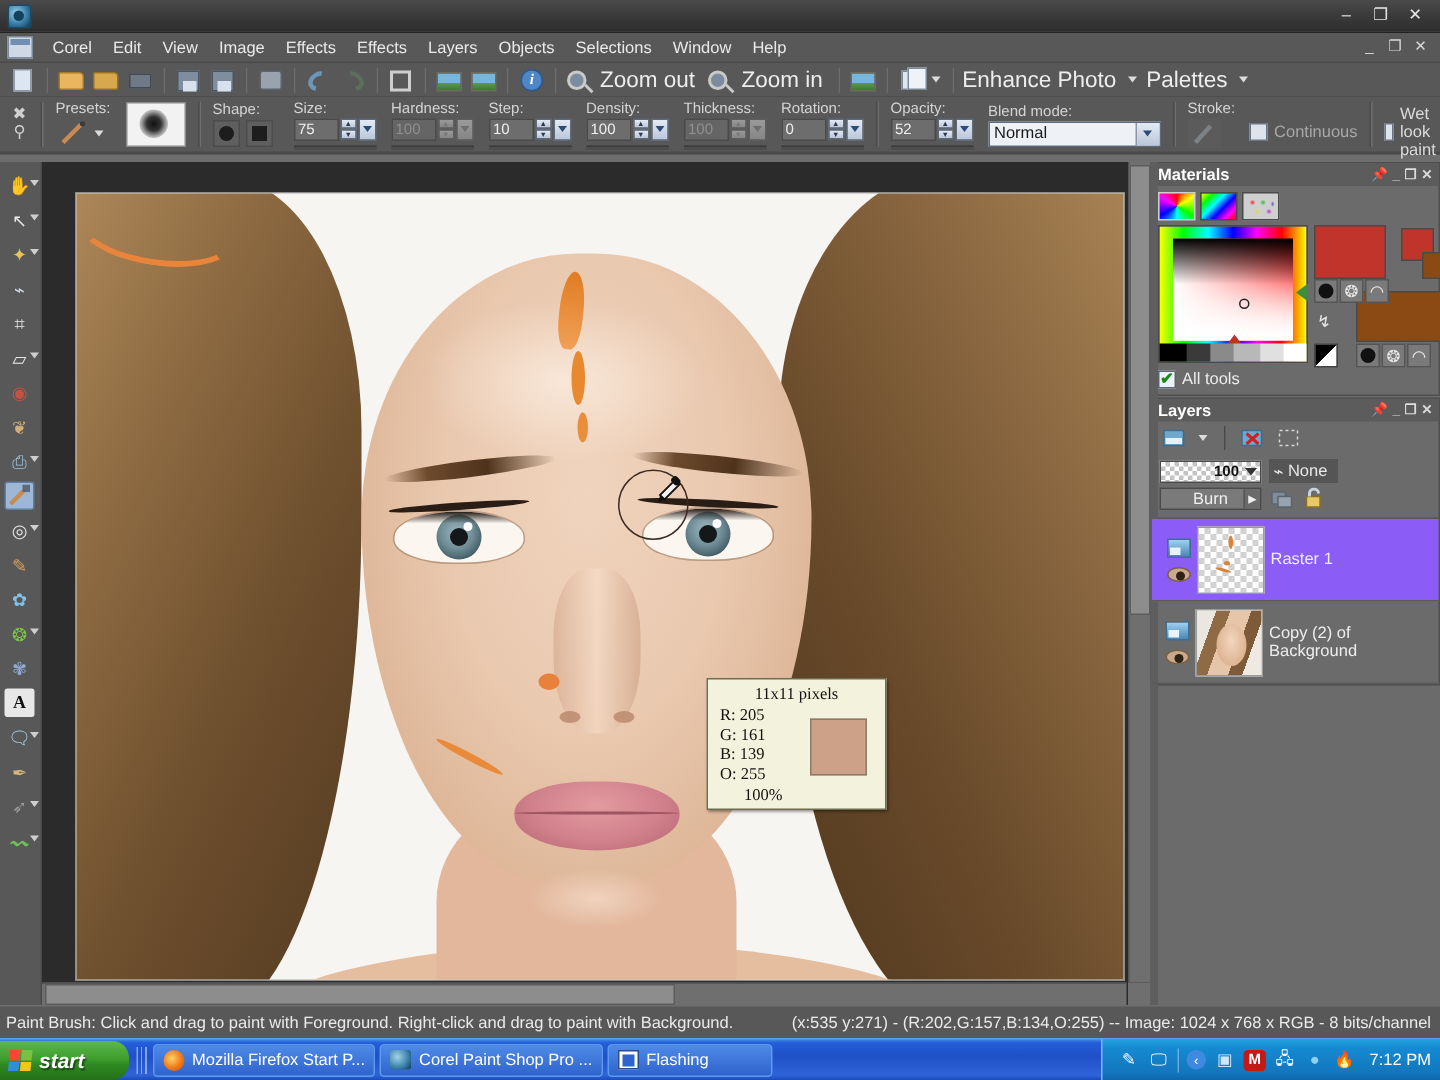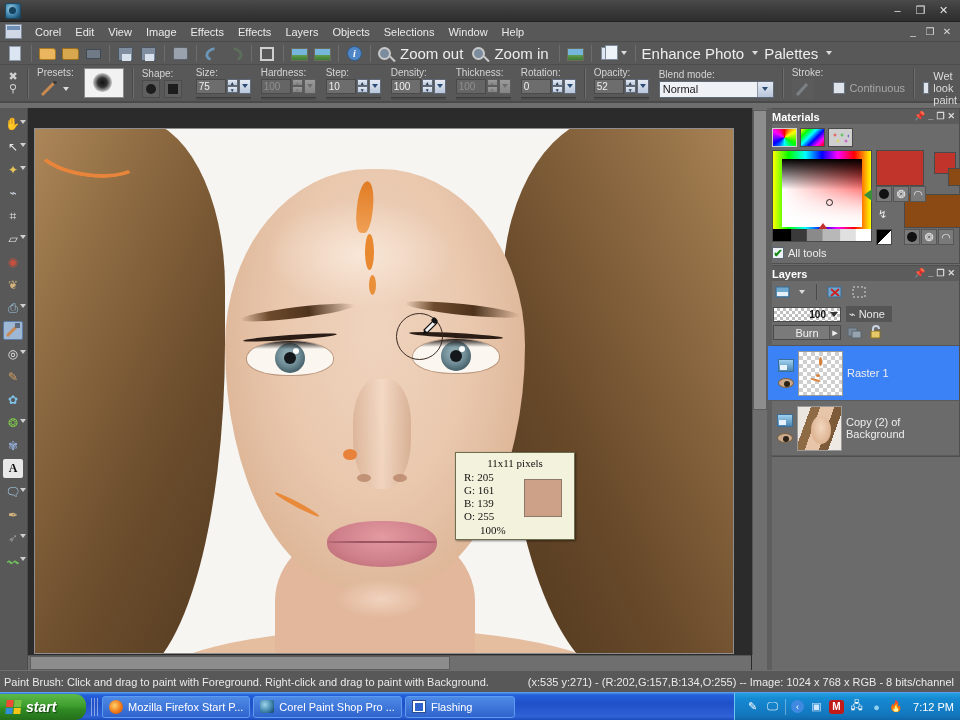--- a/index.html
+++ b/index.html
@@ -120,21 +120,21 @@
   .leftbar{position:absolute;left:0;top:108px;width:28px;bottom:50px;background:#585858;
            border-right:1px solid #4a4a4a;padding-top:4px;}
   .tool{height:23px;display:flex;align-items:center;padding-left:3px;position:relative;}
   .tool.sel .ticon{background:#9db7d4;border:1px solid #5d7ea8;}
   .ticon{width:20px;height:19px;position:relative;border-radius:2px;display:flex;align-items:center;justify-content:center;font-size:12px;}
   .tcaret{position:absolute;right:1px;top:8px;width:0;height:0;border-left:3px solid transparent;
           border-right:3px solid transparent;border-top:4px solid #cfcfcf;}
 
   
   .imgwin{position:absolute;left:28px;top:108px;right:193px;bottom:50px;background:#2b2b2b;}
-  .canvasframe{position:absolute;left:6px;top:20px;width:700px;height:526px;background:#fff;
+  .canvasframe{position:absolute;left:22px;top:20px;width:700px;height:526px;background:#fff;
     border:1px solid #8e8e8e;overflow:hidden;}
   .photo{position:absolute;inset:0;}
 
   
   .bg-white{position:absolute;inset:0;background:#f7f5f2;}
   .hairL{position:absolute;left:-10px;top:-10px;width:200px;height:560px;
     background:linear-gradient(115deg,#b08a5c 0%,#8d6a41 30%,#6e4f2e 60%,#52391f 100%);
     border-radius:0 45% 50% 10%/0 30% 60% 10%;}
   .hairR{position:absolute;right:-20px;top:-15px;width:250px;height:570px;
     background:linear-gradient(-115deg,#ad8758 0%,#8a6740 32%,#6a4b2b 62%,#4e361d 100%);
@@ -259,21 +259,21 @@
   .opacfield .tri{position:absolute;right:2px;top:4px;width:0;height:0;border-left:4px solid transparent;border-right:4px solid transparent;border-top:5px solid #333;}
   .nonebtn{display:flex;align-items:center;gap:3px;background:#555;padding:1px 7px 1px 3px;height:16px;}
   .blendrow{display:flex;align-items:center;gap:6px;}
   .blendbtn{width:68px;height:15px;background:#7a7a7a;border:1px solid #4a4a4a;display:flex;align-items:center;
     justify-content:center;font-size:11px;color:#f0f0f0;position:relative;}
   .blendbtn .ar{position:absolute;right:0;top:0;width:11px;height:13px;background:#6b6b6b;border-left:1px solid #555;
     display:flex;align-items:center;justify-content:center;}
   .lockic{width:15px;height:15px;}
   .layerlist{margin-top:2px;border-top:1px solid #555;}
   .layerrow{height:55px;display:flex;align-items:center;gap:4px;padding:3px 4px;border-bottom:1px solid #5a5a5a;position:relative;}
-  .layerrow.sel{background:#3b82f6;}
+  .layerrow.sel{background:#8b5cf6;}
   .lcol{display:flex;flex-direction:column;gap:6px;align-items:center;width:17px;}
   .visic{width:16px;height:13px;background:linear-gradient(#9fd0ef,#4b86b4);border:1px solid #3c6e96;position:relative;}
   .visic:after{content:"";position:absolute;left:1px;bottom:1px;width:7px;height:5px;background:#e8f2fa;}
   .eyeic{width:16px;height:10px;border-radius:50%;background:#caa98c;border:1px solid #7a6144;position:relative;}
   .eyeic:after{content:"";position:absolute;left:5px;top:2px;width:6px;height:6px;border-radius:50%;background:#2d2216;}
   .thumb{width:45px;height:45px;border:1px solid #9a9a9a;background:#fff;overflow:hidden;position:relative;flex:none;}
   .thumb.alpha{background-image:linear-gradient(45deg,#cfcfcf 25%,transparent 25%),linear-gradient(-45deg,#cfcfcf 25%,transparent 25%),
       linear-gradient(45deg,transparent 75%,#cfcfcf 75%),linear-gradient(-45deg,transparent 75%,#cfcfcf 75%);
     background-size:8px 8px;background-position:0 0,0 4px,4px -4px,-4px 0px;background-color:#fff;}
   .thumb .mini-strk{position:absolute;background:#d8823c;border-radius:50%;}

